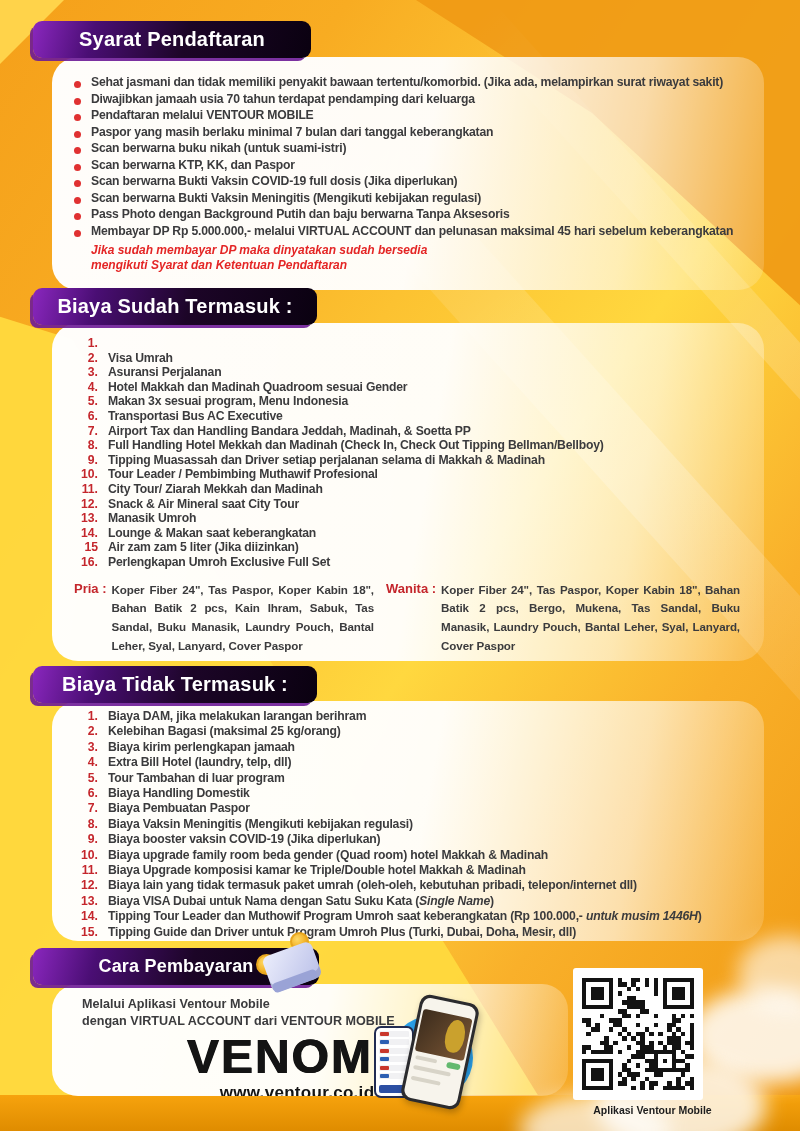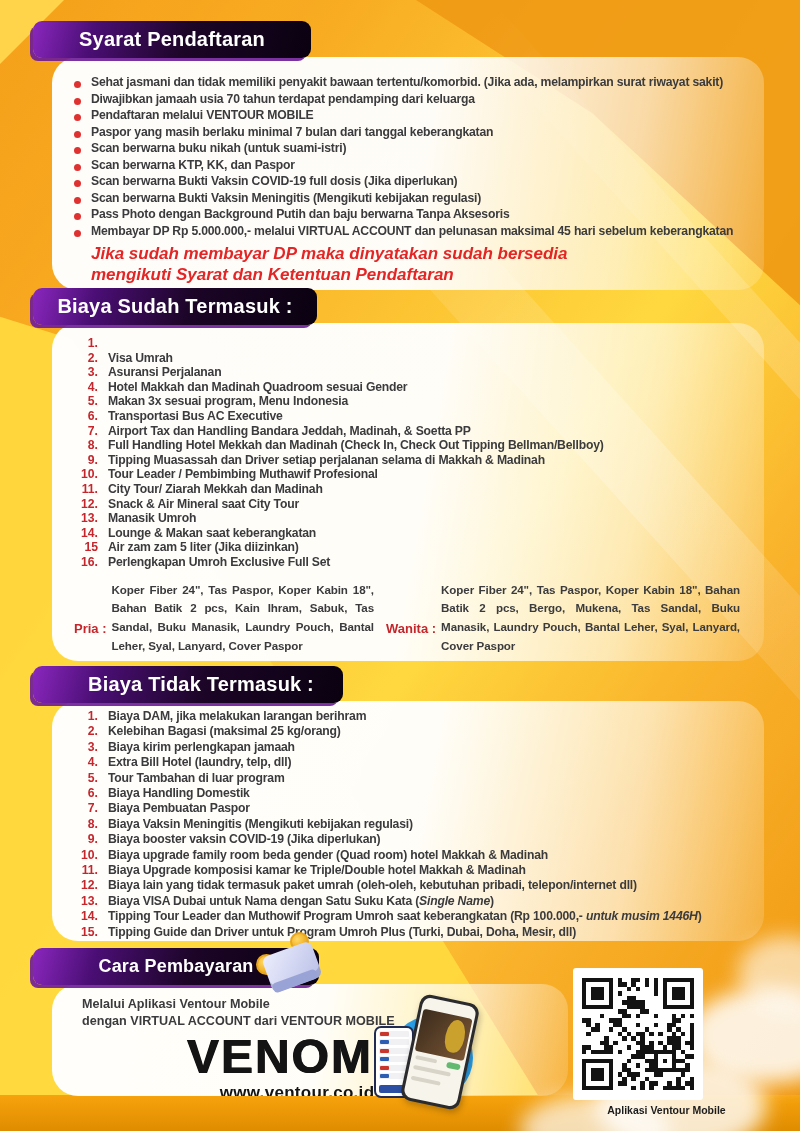--- a/index.html
+++ b/index.html
@@ -31,39 +31,39 @@
     box-shadow:-4px 4px 0 -1px rgba(109,27,150,.9);}
   
   .panel{position:absolute;z-index:4;border-radius:26px;box-sizing:border-box;overflow:hidden;
     background:linear-gradient(100deg,rgba(255,255,255,.98) 0%,rgba(255,255,255,.96) 52%,rgba(255,255,255,.62) 80%,rgba(255,255,255,.15) 100%);}
   #panel1{left:52px;top:57px;width:712px;height:233px;padding:17px 10px 0 22px;}
   #panel2{left:52px;top:323px;width:712px;height:338px;padding:13px 10px 0 22px;}
   #panel3{left:52px;top:701px;width:712px;height:240px;padding:8px 10px 0 22px;}
   #panel4{left:52px;top:984px;width:516px;height:112px;padding:12px 0 0 30px;}
   #banner1{left:33px;top:21px;width:278px;}
   #banner2{left:33px;top:288px;width:284px;}
-  #banner3{left:33px;top:666px;width:284px;padding-left:26px;}
+  #banner3{left:33px;top:666px;width:284px;}
   #banner4{left:33px;top:948px;width:286px;font-size:18px;}
   
   .li{display:flex;align-items:center;font-weight:700;font-size:12.2px;color:var(--text_dark,#3b3b3d);}
   #panel1 .li{line-height:16.5px;}
   #panel2 .li{line-height:14.6px;}
   #panel3 .li{line-height:15.4px;}
   .dot{flex:none;width:7px;height:7px;border-radius:50%;background:var(--bullet_red,#e03131);margin:5px 10px 0 0;}
   .num{flex:none;width:24px;text-align:right;color:var(--accent_red,#c4262c);margin-right:10px;}
   .txt{letter-spacing:-.2px;color:var(--text_dark,#3b3b3d);}
   .ital{font-style:italic;}
-  .note{margin:4px 0 2px 17px;font-size:17px;font-weight:700;font-style:italic;
+  .note{margin:4px 0 2px 17px;font-size:12px;font-weight:700;font-style:italic;
         color:var(--note_red,#e42525);line-height:1.25;}
   
   .kit{display:flex;margin-top:11px;padding-right:14px;}
   .kit-col{display:flex;align-items:flex-start;}
   .kit-col.pria{width:300px;margin-right:12px;flex:none;}
   .kit-col.wanita{flex:1;}
-  .who{flex:none;color:var(--accent_red,#c4262c);font-weight:700;font-size:13px;margin-right:5px;margin-top:40px;}
+  .who{flex:none;color:var(--accent_red,#c4262c);font-weight:700;font-size:13px;margin-right:5px;}
   .desc{font-size:11.6px;font-weight:700;color:var(--text_dark,#3b3b3d);text-align:justify;
         line-height:1.62;letter-spacing:-.1px;}
   
   .pay-line{font-size:12.6px;font-weight:700;color:var(--text_dark,#3b3b3d);line-height:1.35;}
   .pay-center{width:430px;text-align:center;}
   .brand{font-size:48px;font-weight:bold;color:#141414;letter-spacing:2px;line-height:1.05;margin-top:2px;
          text-shadow:.6px 0 #141414,-.6px 0 #141414;}
   .site{font-size:17px;font-weight:700;color:#141414;letter-spacing:.3px;margin-top:1px;}
   
   #wallet{position:absolute;left:250px;top:930px;width:80px;height:74px;z-index:7;}
@@ -93,21 +93,21 @@
   .scr-line.l3{top:78%;width:55%;}
   .phone-sm{position:absolute;left:2px;top:30px;width:40px;height:72px;background:#222c52;border-radius:7px;}
   .phone-sm .screen{position:absolute;inset:2px;background:#fff;border-radius:5px;overflow:hidden;}
   .sm-row{height:6px;margin:2.5px 3px 0 3px;background:#f1f1f3;border-radius:1px;position:relative;}
   .sm-row::before{content:"";position:absolute;left:1px;top:1px;width:9px;height:4px;background:#c9372c;border-radius:1px;}
   .sm-row:nth-child(even)::before{background:#2c5fb3;}
   .sm-btn{position:absolute;bottom:3px;left:3px;right:3px;height:8px;background:#2c4fa3;border-radius:2px;}
   
   #qr{position:absolute;left:573px;top:968px;width:130px;height:132px;background:#fff;border-radius:3px;
       display:flex;align-items:center;justify-content:center;z-index:7;}
-  #qr-caption{position:absolute;left:594px;top:1104px;width:145px;text-align:center;z-index:7;
+  #qr-caption{position:absolute;left:580px;top:1104px;width:145px;text-align:center;z-index:7;
       font-size:10.5px;font-weight:700;color:#1c1c1c;}
 </style>
 </head>
 <body>
 
 <div class="page">
 
   <div class="bg-grad"></div>
   <div class="facet-yellow"></div>
   <div class="facet-dark-tr"></div>

